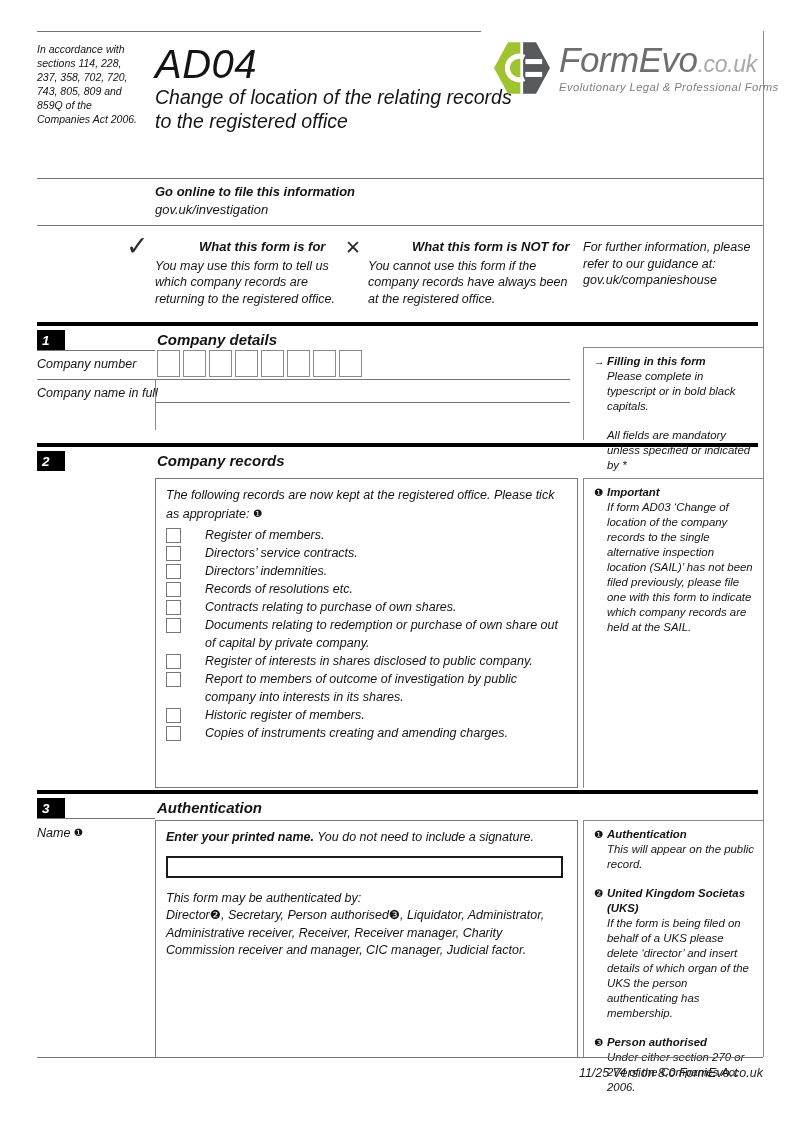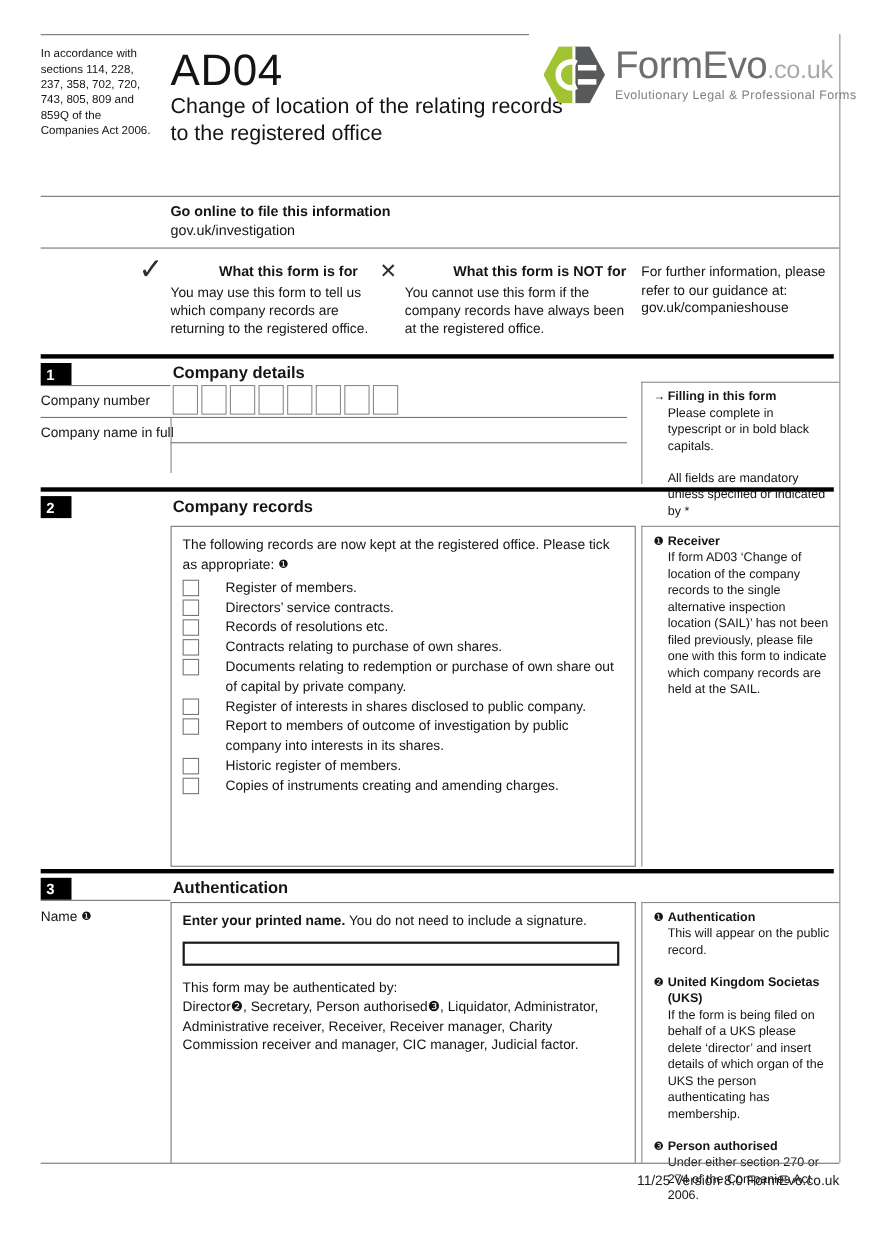--- a/index.html
+++ b/index.html
@@ -1,17 +1,17 @@
 <!DOCTYPE html>
 <html><head>
 <meta charset="utf-8">
 <style>
   html,body{margin:0;padding:0;background:#fff;}
   .page{position:relative;width:800px;height:1130px;background:#fff;overflow:hidden;
-        font-family:"Liberation Sans","DejaVu Sans",sans-serif;color:#141414;}
+        font-family:"Liberation Sans","DejaVu Sans",sans-serif;color:#141414;font-style:italic;}
   .hline{position:absolute;height:1px;background:#757575;}
   .vline{position:absolute;width:1px;background:#8a8a8a;}
   .bar{position:absolute;left:37px;width:721px;height:4px;background:#000;}
   .badge{position:absolute;left:37px;width:28px;height:20px;background:#000;color:#fff;
          font-size:13.5px;font-weight:bold;display:flex;align-items:center;padding-left:5px;box-sizing:border-box;}
   .sec-title{position:absolute;left:157px;font-size:15px;font-weight:bold;}
   .accordance{position:absolute;left:37px;top:42px;width:100px;font-size:10.5px;line-height:14px;}
   .form-code{position:absolute;left:155px;top:42px;font-size:40px;letter-spacing:0.5px;}
   .form-title{position:absolute;left:155px;top:86px;font-size:19.5px;line-height:23.5px;}
   .logo{position:absolute;left:494px;top:42px;display:flex;gap:9px;align-items:flex-start;}
@@ -132,20 +132,24 @@
       <div class="item">
           <span class="chk"></span>
           <span>Register of members.</span>
         </div>
       <div class="item">
           <span class="chk"></span>
           <span>Directors’ service contracts.</span>
         </div>
       <div class="item">
           <span class="chk"></span>
+          <span>Directors’ indemnities.</span>
+        </div>
+      <div class="item">
+          <span class="chk"></span>
           <span>Records of resolutions etc.</span>
         </div>
       <div class="item">
           <span class="chk"></span>
           <span>Contracts relating to purchase of own shares.</span>
         </div>
       <div class="item">
           <span class="chk"></span>
           <span>Documents relating to redemption or purchase of own share out of capital by private company.</span>
         </div>
@@ -164,21 +168,21 @@
       <div class="item">
           <span class="chk"></span>
           <span>Copies of instruments creating and amending charges.</span>
         </div>
     </div>
   </div>
 
   <div class="note" style="left:583px;top:478px;width:180px;height:310px;">
     <div class="note-block">
       <span class="note-marker">❶</span>
-      <div class="note-h">Receiver</div>
+      <div class="note-h">Important</div>
       <p>If form AD03 ‘Change of location of the company records to the single alternative inspection location (SAIL)’ has not been filed previously, please file one with this form to indicate which company records are held at the SAIL.</p>
       <div class="gap"></div>
     </div>
   </div>
 
   <div class="bar" style="top:790px;"></div>
   <div class="badge" style="top:798px;">3</div>
   <div class="sec-title" style="top:799px;">Authentication</div>
   <div class="hline" style="left:37px;top:818px;width:118px;"></div>
   <div class="flabel" style="top:826px;"><span>Name</span> <span class="marker">❶</span></div>

